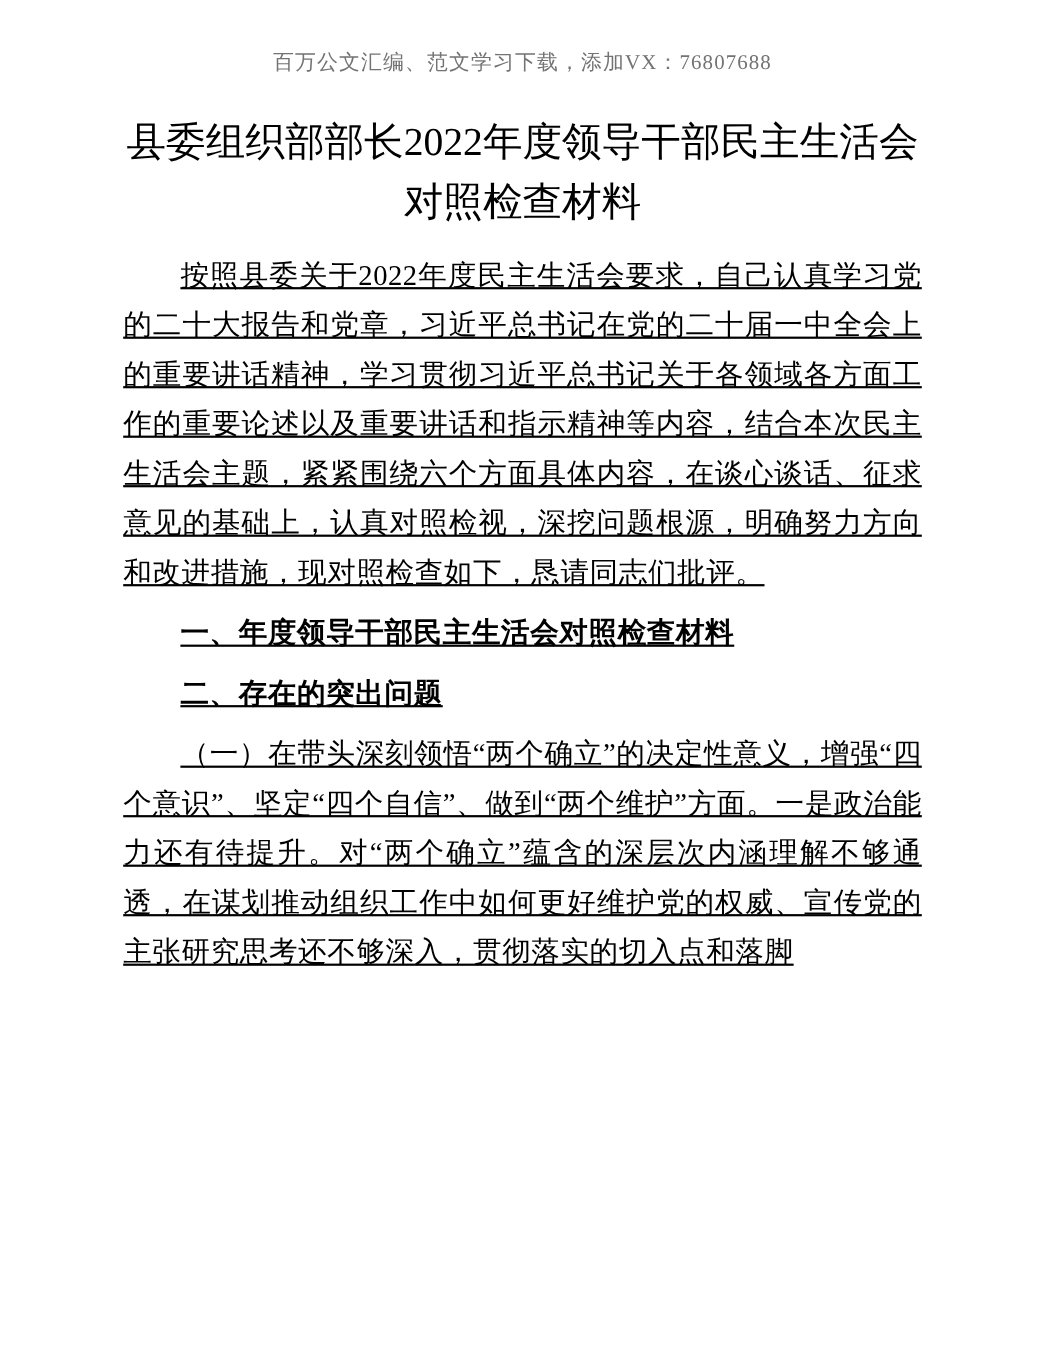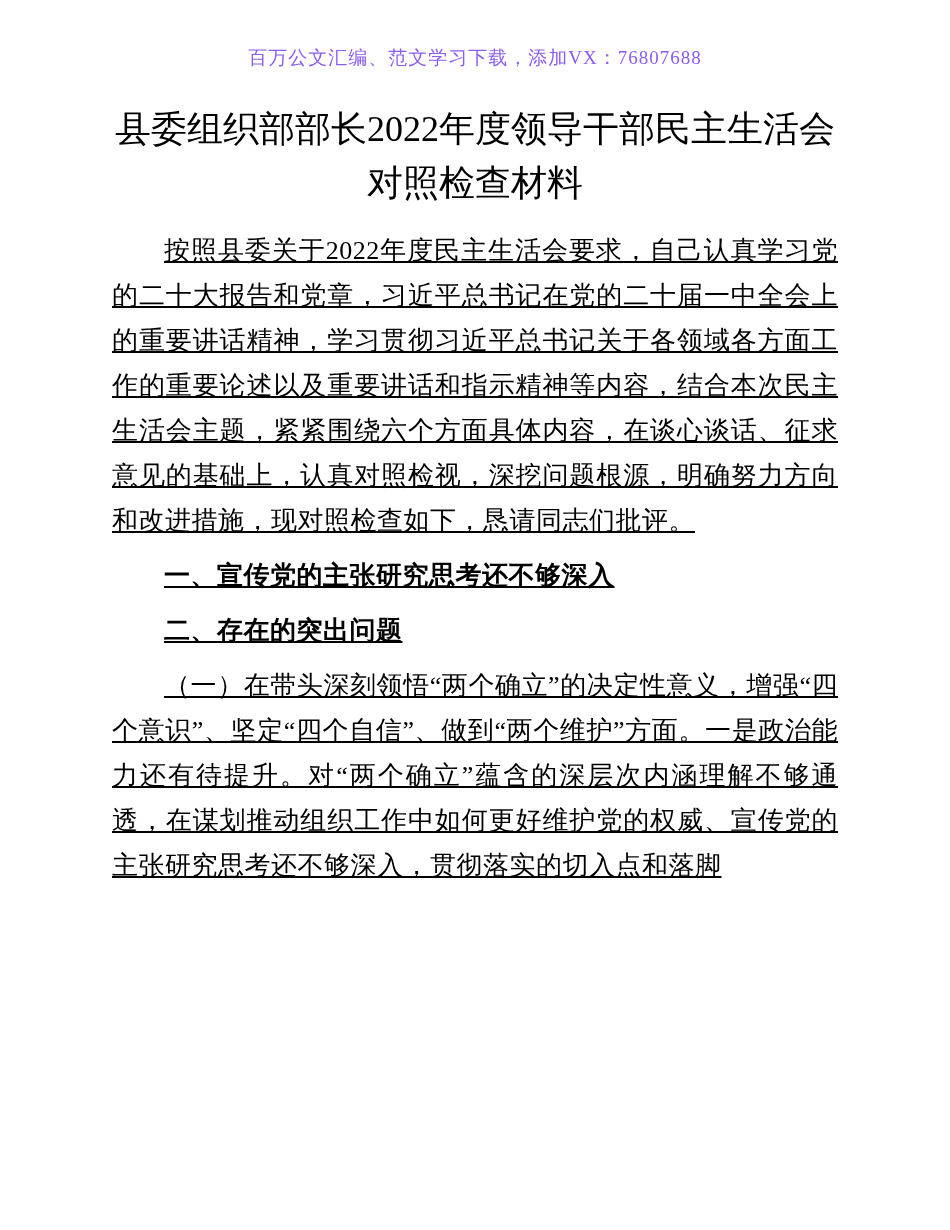--- a/index.html
+++ b/index.html
@@ -15,21 +15,21 @@
     background: #ffffff;
     padding: 46px 112px 0 112px;
     overflow: hidden;
     font-family: "Liberation Serif", "DejaVu Serif", serif;
     color: #000000;
   }
   .notice {
     font-size: 19px;
     line-height: 24px;
     text-align: center;
-    color: #8b5cf6;
+    color: #737373;
     font-weight: 400;
     margin: 0 0 32px 0;
     letter-spacing: 1px;
   }
   .doc-title {
     font-size: 36px;
     line-height: 54px;
     font-weight: 400;
     text-align: center;
     margin: 0 0 18px 0;
@@ -53,20 +53,20 @@
 <body>
 
 <div class="page">
 
   <div class="notice">百万公文汇编、范文学习下载，添加VX：76807688</div>
 
   <h1 class="doc-title">县委组织部部长2022年度领导干部民主生活会对照检查材料</h1>
 
   <p class="para">按照县委关于2022年度民主生活会要求，自己认真学习党的二十大报告和党章，习近平总书记在党的二十届一中全会上的重要讲话精神，学习贯彻习近平总书记关于各领域各方面工作的重要论述以及重要讲话和指示精神等内容，结合本次民主生活会主题，紧紧围绕六个方面具体内容，在谈心谈话、征求意见的基础上，认真对照检视，深挖问题根源，明确努力方向和改进措施，现对照检查如下，恳请同志们批评。</p>
 
-  <p class="para heading">一、宣传党的主张研究思考还不够深入</p>
+  <p class="para heading">一、年度领导干部民主生活会对照检查材料</p>
 
 
   <p class="para heading">二、存在的突出问题</p>
 
   <p class="para">（一）在带头深刻领悟“两个确立”的决定性意义，增强“四个意识”、坚定“四个自信”、做到“两个维护”方面。一是政治能力还有待提升。对“两个确立”蕴含的深层次内涵理解不够通透，在谋划推动组织工作中如何更好维护党的权威、宣传党的主张研究思考还不够深入，贯彻落实的切入点和落脚</p>
 
 </div>
 
 </body></html>

